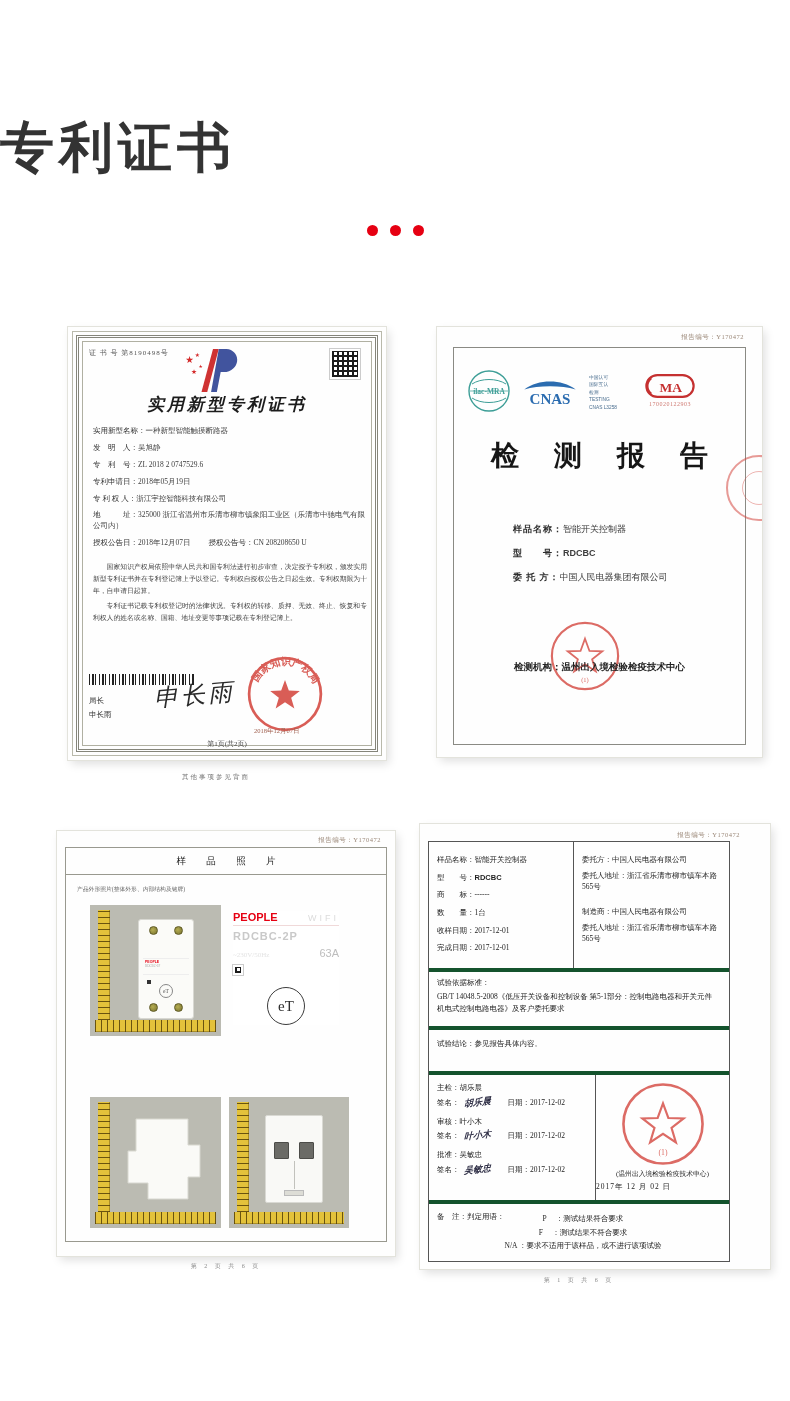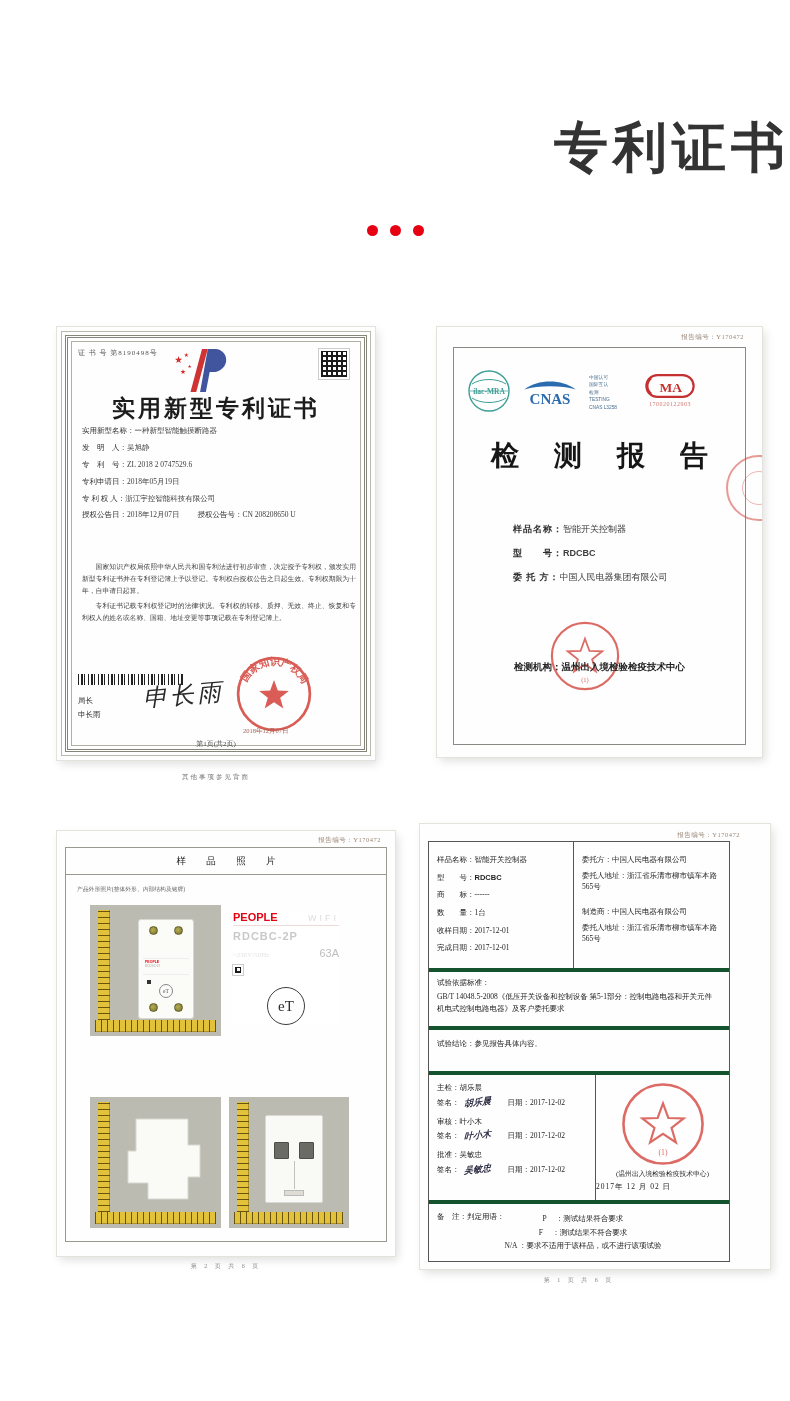--- a/index.html
+++ b/index.html
@@ -1,21 +1,21 @@
 <!DOCTYPE html>
 <html><head>
 <meta charset="utf-8">
 <style>
   * { margin:0; padding:0; box-sizing:border-box; }
   body { background:#fff; }
   .page { position:relative; width:790px; height:1401px; margin:0 auto; background:#ffffff;
           font-family:"Liberation Serif","DejaVu Serif",serif; color:#333; overflow:hidden; }
 
   
-  .hero-title { position:absolute; top:112px; left:0; width:100%; text-align:right;
+  .hero-title { position:absolute; top:112px; left:0; width:100%; text-align:left;
                 font-family:"Liberation Sans","DejaVu Sans",sans-serif;
                 font-size:54px; font-weight:700; letter-spacing:5px; color:#333; }
   .hero-dots { position:absolute; top:222px; left:0; width:100%; text-align:center; }
   .hero-dots i { display:inline-block; width:11px; height:11px; border-radius:50%;
                  background:#e60012; margin:0 6px; }
 
   
   .doc { position:absolute; background:#fefefe;
          box-shadow:0 0 0 1px #e3e3dc, 3px 4px 9px rgba(0,0,0,.13); }
   .rptno { position:absolute; font-size:6.5px; color:#9b8878; letter-spacing:.5px; }
@@ -25,21 +25,21 @@
   .d1-frame2 { position:absolute; inset:8px; border:3px double #85857a; }
   .d1-frame3 { position:absolute; inset:14px; border:1px solid #b0b0a2; }
   .d1-certno { position:absolute; left:21px; top:21px; font-size:7px; letter-spacing:1px; color:#555; }
   .d1-logo { position:absolute; left:116px; top:20px; width:58px; height:48px; }
   .qr { background-color:#fff;
         background-image:repeating-linear-gradient(0deg,#1c1c1c 0 2px,transparent 2px 5px),
                          repeating-linear-gradient(90deg,#1c1c1c 0 2px,#fff 2px 5px);
         border:2px solid #fff; outline:1px solid #ccc; }
   .d1-qr { position:absolute; right:26px; top:22px; width:30px; height:30px; }
   .d1-title { position:absolute; top:66px; left:0; width:100%; text-align:center;
-              font-size:23px; font-weight:700; letter-spacing:3px; color:#1c1c1c; }
+              font-size:17px; font-weight:700; letter-spacing:3px; color:#1c1c1c;font-style:italic; }
   .d1-fields { position:absolute; left:25px; right:19px; top:99px; font-size:7.5px; color:#3a3a3a; }
   .d1-fields .fline { margin-bottom:6px; line-height:1.45; }
   .fl { color:#2e2e2e; }
   .fv { color:#3d3d3d; }
   .pair2 { margin-left:16px; }
   .d1-body { position:absolute; left:25px; right:19px; top:234px; font-size:6.8px;
              line-height:1.8; color:#454545; text-align:justify; }
   .d1-body p { text-indent:2em; margin-bottom:2px; }
   .barcode { position:absolute; left:21px; top:347px; width:106px; height:11px;
              background:repeating-linear-gradient(90deg,#222 0 1px,#fff 1px 3px,#222 3px 5px,#fff 5px 6px,#222 6px 7px,#fff 7px 10px); }
@@ -167,21 +167,21 @@
   .seal-svg text { font-family:"Liberation Serif","DejaVu Serif",serif; }
 </style>
 </head>
 <body>
 
 <div class="page">
 
   <div class="hero-title">专利证书</div>
   <div class="hero-dots"><i></i><i></i><i></i></div>
 
-  <div class="doc" style="left:57px; top:327px; width:318px; height:433px;">
+  <div class="doc" style="left:68px; top:327px; width:318px; height:433px;">
     <div class="d1-frame1"></div>
     <div class="d1-frame2"></div>
     <div class="d1-frame3"></div>
     <div class="d1-certno">证 书 号 第8190498号</div>
     <svg class="d1-logo" viewBox="0 0 60 50">
       <text x="1" y="17" font-size="10" fill="#d42b2b">★</text>
       <text x="11" y="10" font-size="6" fill="#d42b2b">★</text>
       <text x="7" y="28" font-size="7" fill="#d42b2b">★</text>
       <text x="15" y="22" font-size="5" fill="#d42b2b">★</text>
       <polygon points="30,2 36,2 24,47 18,47" fill="#cf3333"></polygon>
@@ -189,20 +189,21 @@
     </svg>
     <div class="d1-qr qr"></div>
     <div class="d1-title">实用新型专利证书</div>
 
     <div class="d1-fields">
       <div class="fline"><span class="fl">实用新型名称：</span><span class="fv">一种新型智能触摸断路器</span></div>
       <div class="fline"><span class="fl">发　明　人：</span><span class="fv">吴旭静</span></div>
       <div class="fline"><span class="fl">专　利　号：</span><span class="fv">ZL 2018 2 0747529.6</span></div>
       <div class="fline"><span class="fl">专利申请日：</span><span class="fv">2018年05月19日</span></div>
       <div class="fline"><span class="fl">专 利 权 人：</span><span class="fv">浙江宇控智能科技有限公司</span></div>
+      <div class="fline"><span class="fl">地　　　址：</span><span class="fv">325000 浙江省温州市乐清市柳市镇象阳工业区（乐清市中驰电气有限公司内）</span></div>
       <div class="fline">
         <span class="fl">授权公告日：</span><span class="fv">2018年12月07日</span>
         <span class="fl pair2">授权公告号：</span><span class="fv">CN 208208650 U</span>
       </div>
     </div>
 
     <div class="d1-body">
       <p>国家知识产权局依照中华人民共和国专利法进行初步审查，决定授予专利权，颁发实用新型专利证书并在专利登记簿上予以登记。专利权自授权公告之日起生效。专利权期限为十年，自申请日起算。</p>
       <p>专利证书记载专利权登记时的法律状况。专利权的转移、质押、无效、终止、恢复和专利权人的姓名或名称、国籍、地址变更等事项记载在专利登记簿上。</p>
     </div>

